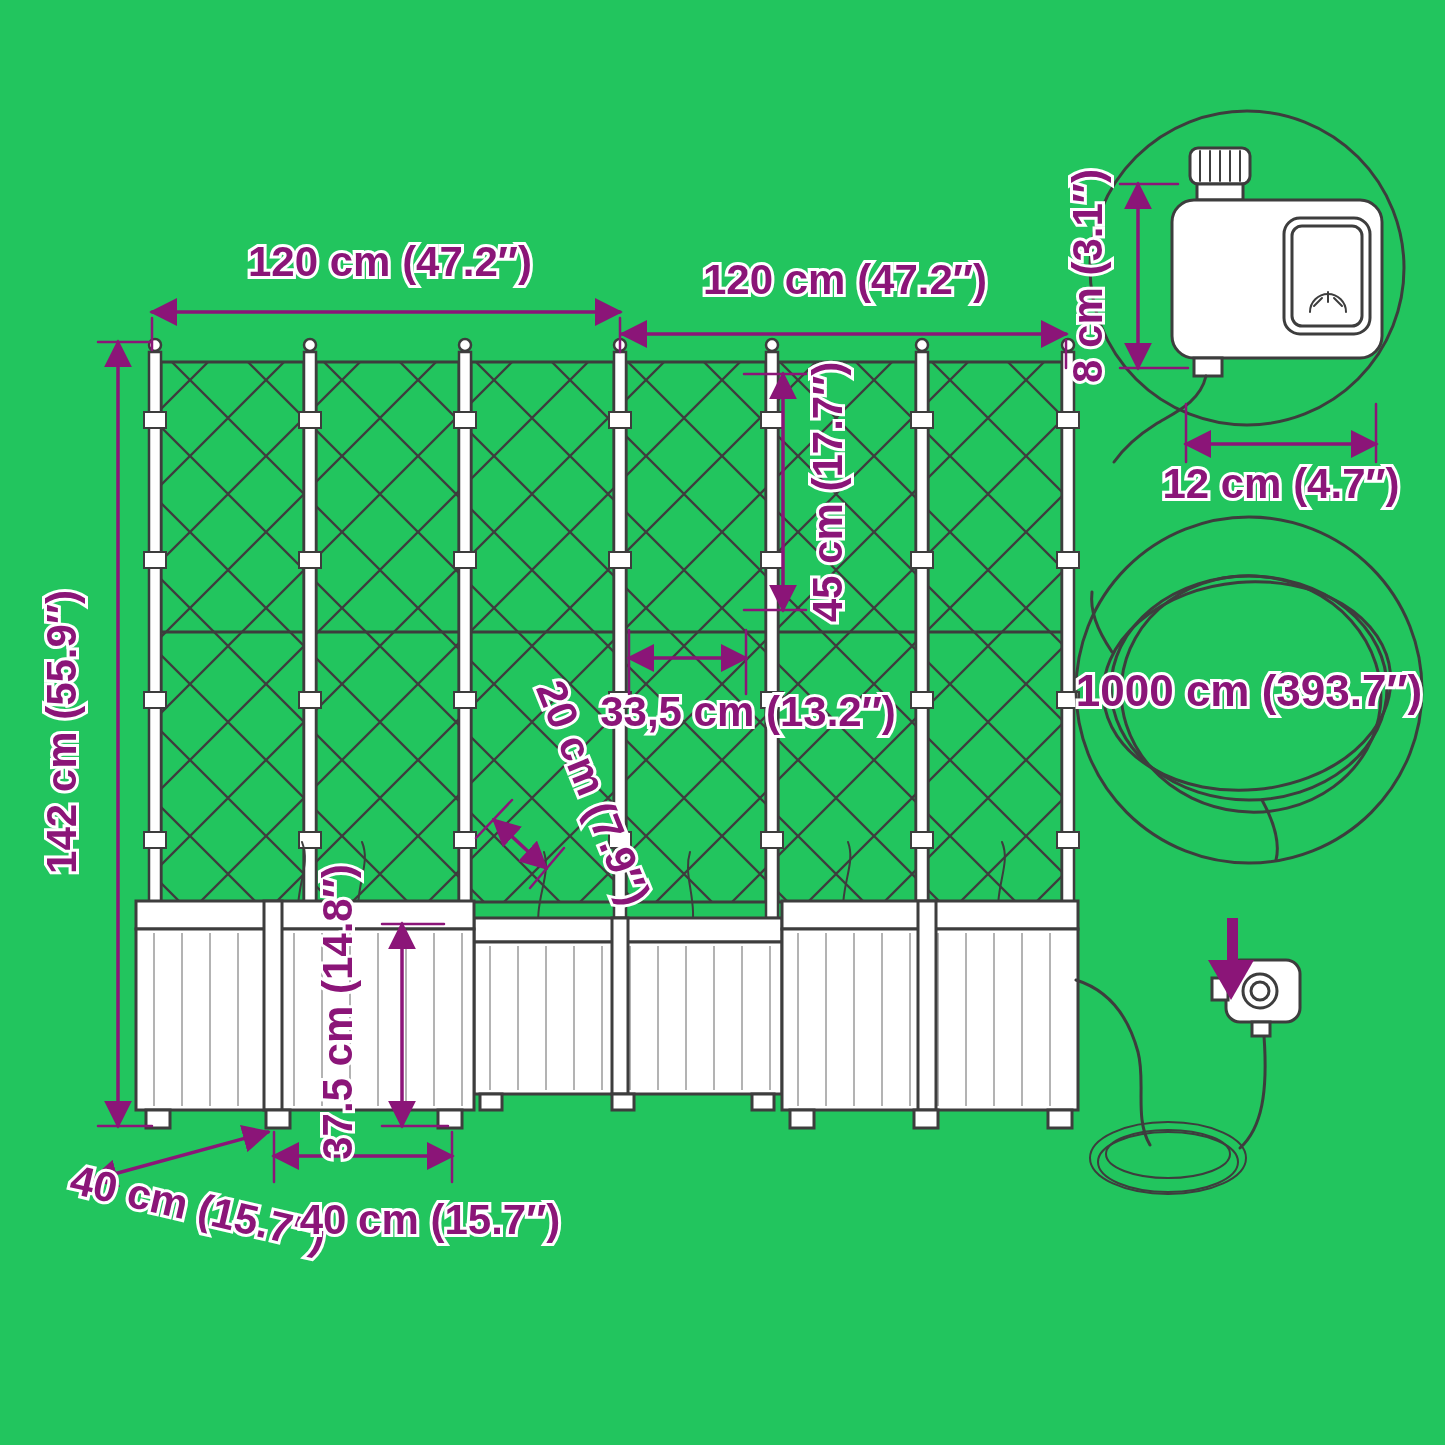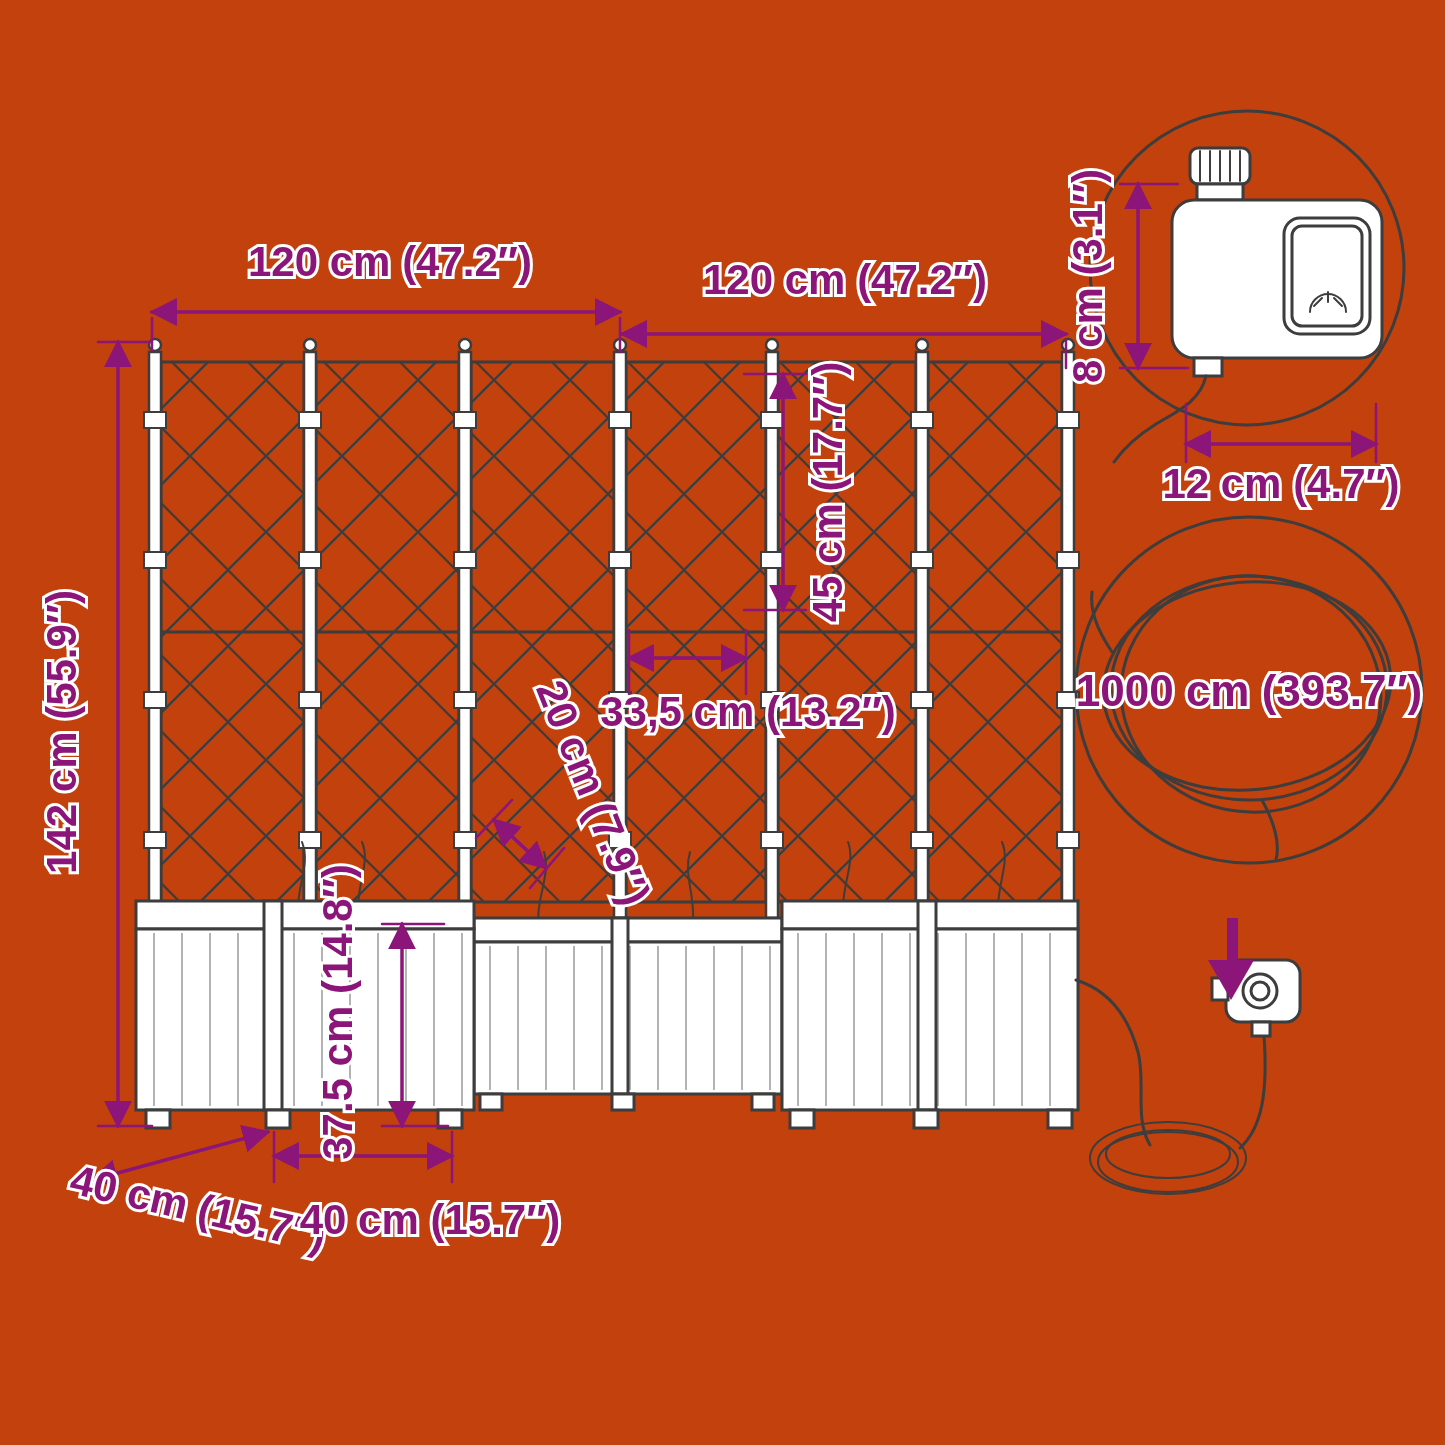--- a/index.html
+++ b/index.html
@@ -1,16 +1,16 @@
 <!DOCTYPE html>
 <html style="--line: #3d3d3d; --dim: #8B1578;"><head>
 <meta charset="utf-8">
 <style>
   html,body{margin:0;padding:0;background:#fff;}
-  .canvas{width:1445px;height:1445px;position:relative;background:#c2410c;overflow:hidden;}
+  .canvas{width:1445px;height:1445px;position:relative;background:#22c55e;overflow:hidden;}
   svg{display:block;}
   .s  {stroke:var(--line,#3d3d3d);fill:none;stroke-width:3;stroke-linecap:round;}
   .sf {stroke:var(--line,#3d3d3d);fill:#fff;stroke-width:3;}
   .sthin{stroke:var(--line,#3d3d3d);fill:none;stroke-width:2;stroke-linecap:round;}
   .d  {stroke:var(--dim,#8B1578);fill:none;stroke-width:3.5;stroke-linecap:round;}
   .dt {stroke:var(--dim,#8B1578);fill:none;stroke-width:2.5;stroke-linecap:round;}
   .dfill{fill:var(--dim,#8B1578);stroke:none;}
   #arrow path{fill:var(--dim,#8B1578);}
   text.dim{font:700 42px "Liberation Sans","DejaVu Sans",sans-serif;fill:var(--dim,#8B1578);
            stroke:#fff;stroke-width:6;paint-order:stroke;text-anchor:middle;}

